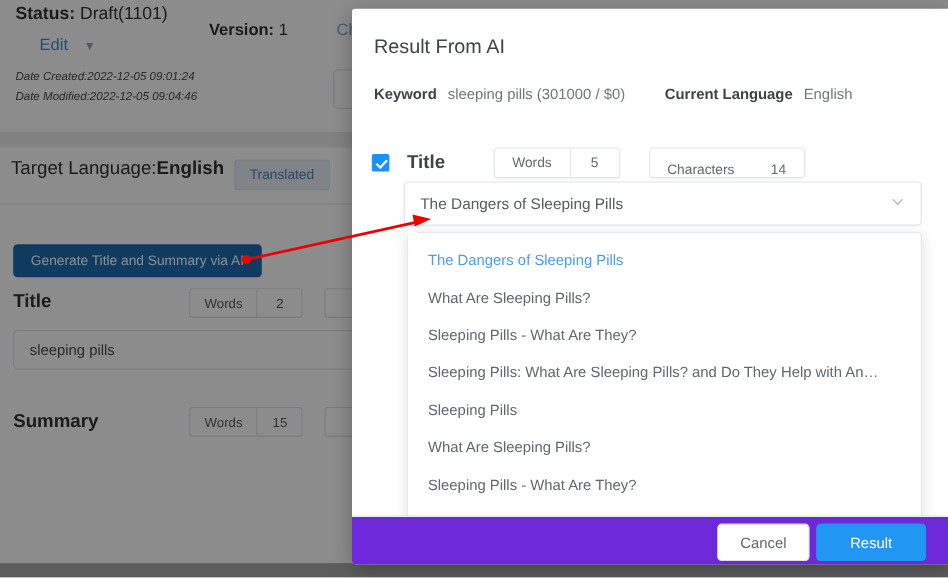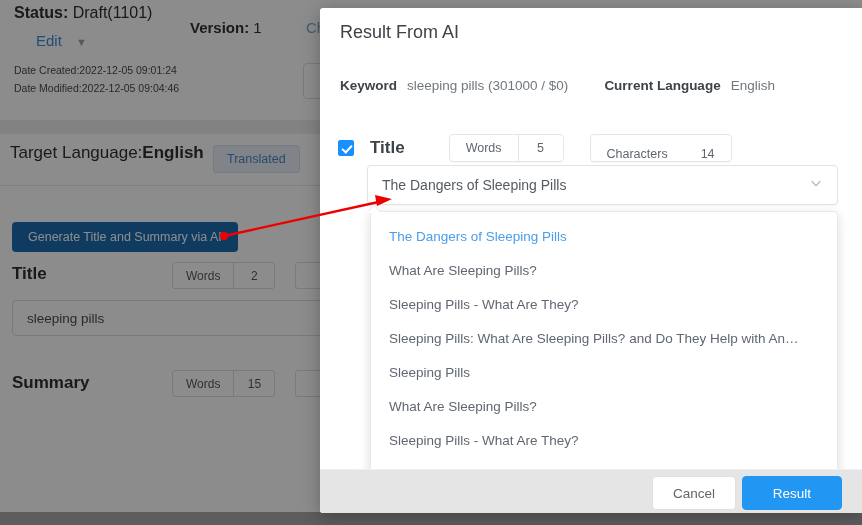--- a/index.html
+++ b/index.html
@@ -29,21 +29,21 @@
   }
   .bg-edit .chev { display:inline-block; margin-left:10px; font-size:11px; color:#9aa4ad; }
   .bg-version {
     position: absolute; left: 190px; top: 19px;
     font-size: 15px; color: #303133;
   }
   .bg-version b { font-weight: 700; }
   .bg-version .lnk { color: #7fa9d6; margin-left: 40px; }
   .bg-date {
     position: absolute; left: 14px;
-    font-size: 10.5px; color: #4a4a4a;
+    font-size: 10.5px; color: #4a4a4a; font-style: italic;
   }
   .bg-date.d1 { top: 64px; }
   .bg-date.d2 { top: 82px; }
   .bg-inputbox {
     position: absolute; left: 303px; top: 63px; width: 120px; height: 36px;
     border: 1px solid #dcdfe6; border-radius: 4px; background: #fff;
   }
   .bg-divider { position:absolute; left:0; top:120px; width:862px; height:14px; background:#ededed; }
   .bg-tlang {
     position: absolute; left: 10px; top: 143px;
@@ -93,21 +93,21 @@
   .bottom-bar { position:absolute; left:0; top:512px; width:862px; height:13px; background:#5d5d5d; }
 
   
   .modal {
     position: absolute; left: 320px; top: 8px; width: 542px; height: 505px;
     background: #ffffff; border-radius: 3px 0 0 3px;
     box-shadow: 0 4px 18px rgba(0,0,0,0.28);
     overflow: hidden;
   }
   .modal-title {
-    position: absolute; left: 20px; top: 14px;
+    position: absolute; left: 20px; top: 24px;
     font-size: 18px; color: #3d4348; font-weight: 400;
   }
   .meta-row {
     position: absolute; left: 20px; top: 70px;
     font-size: 13.5px; color: #6b7278;
     display: flex; align-items: center; white-space: nowrap;
   }
   .meta-row .lbl { font-weight: 700; color: #3d4348; }
   .meta-row .val { margin-left: 10px; color: #70777d; }
   .meta-row .gap { width: 36px; }
@@ -171,21 +171,21 @@
   .dd-list { position: absolute; left:0; top: 8px; width: 100%; }
   .dd-item {
     height: 34px; line-height: 34px;
     padding: 0 18px; font-size: 13.5px; color: #606770;
     white-space: nowrap; overflow: hidden; text-overflow: ellipsis;
   }
   .dd-item.sel { color: #4a9eea; }
 
   .modal-footer {
     position: absolute; left: 0; top: 461px; width: 542px; height: 52px;
-    background: #e5e5e5;
+    background: #6d28d9;
   }
   .modal-footer .line { position:absolute; left:0; top:0; width: 542px; height:1px; background:#eef0f2; }
   .btn {
     position: absolute; top: 7px; height: 34px;
     font-size: 13.5px; border-radius: 4px; cursor: pointer;
     display: flex; align-items: center; justify-content: center;
   }
   .btn-cancel {
     left: 332px; width: 84px;
     background: #fff; border: 1px solid #dcdfe6; color: #5f666c;

